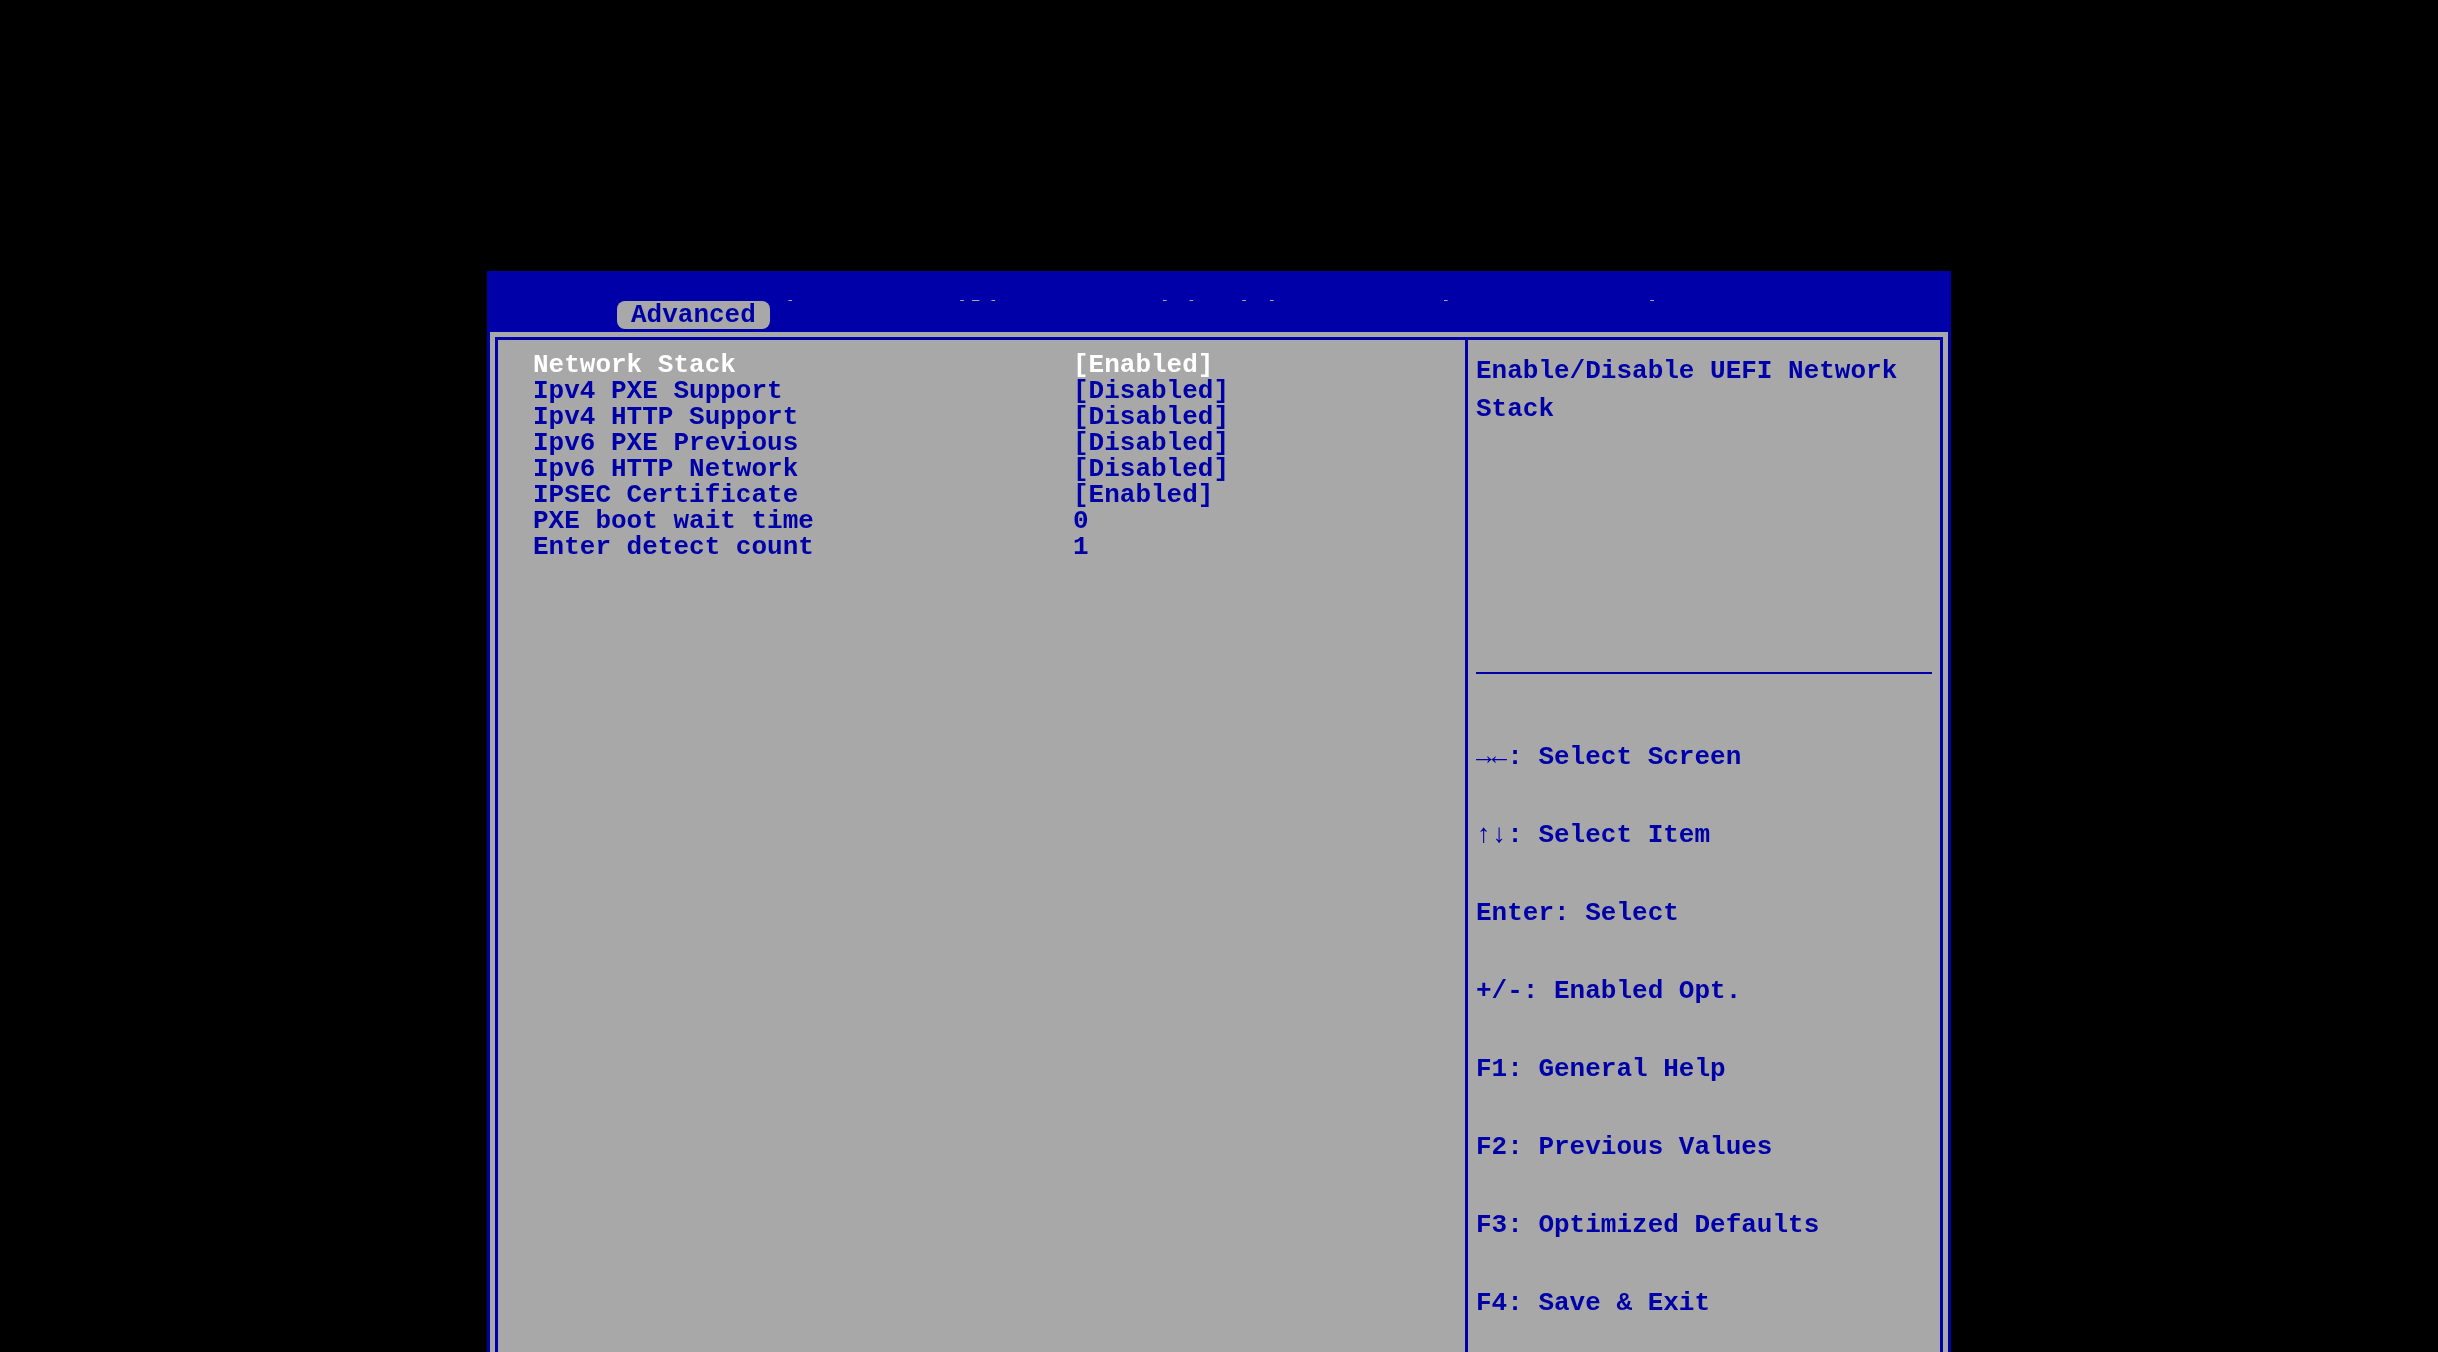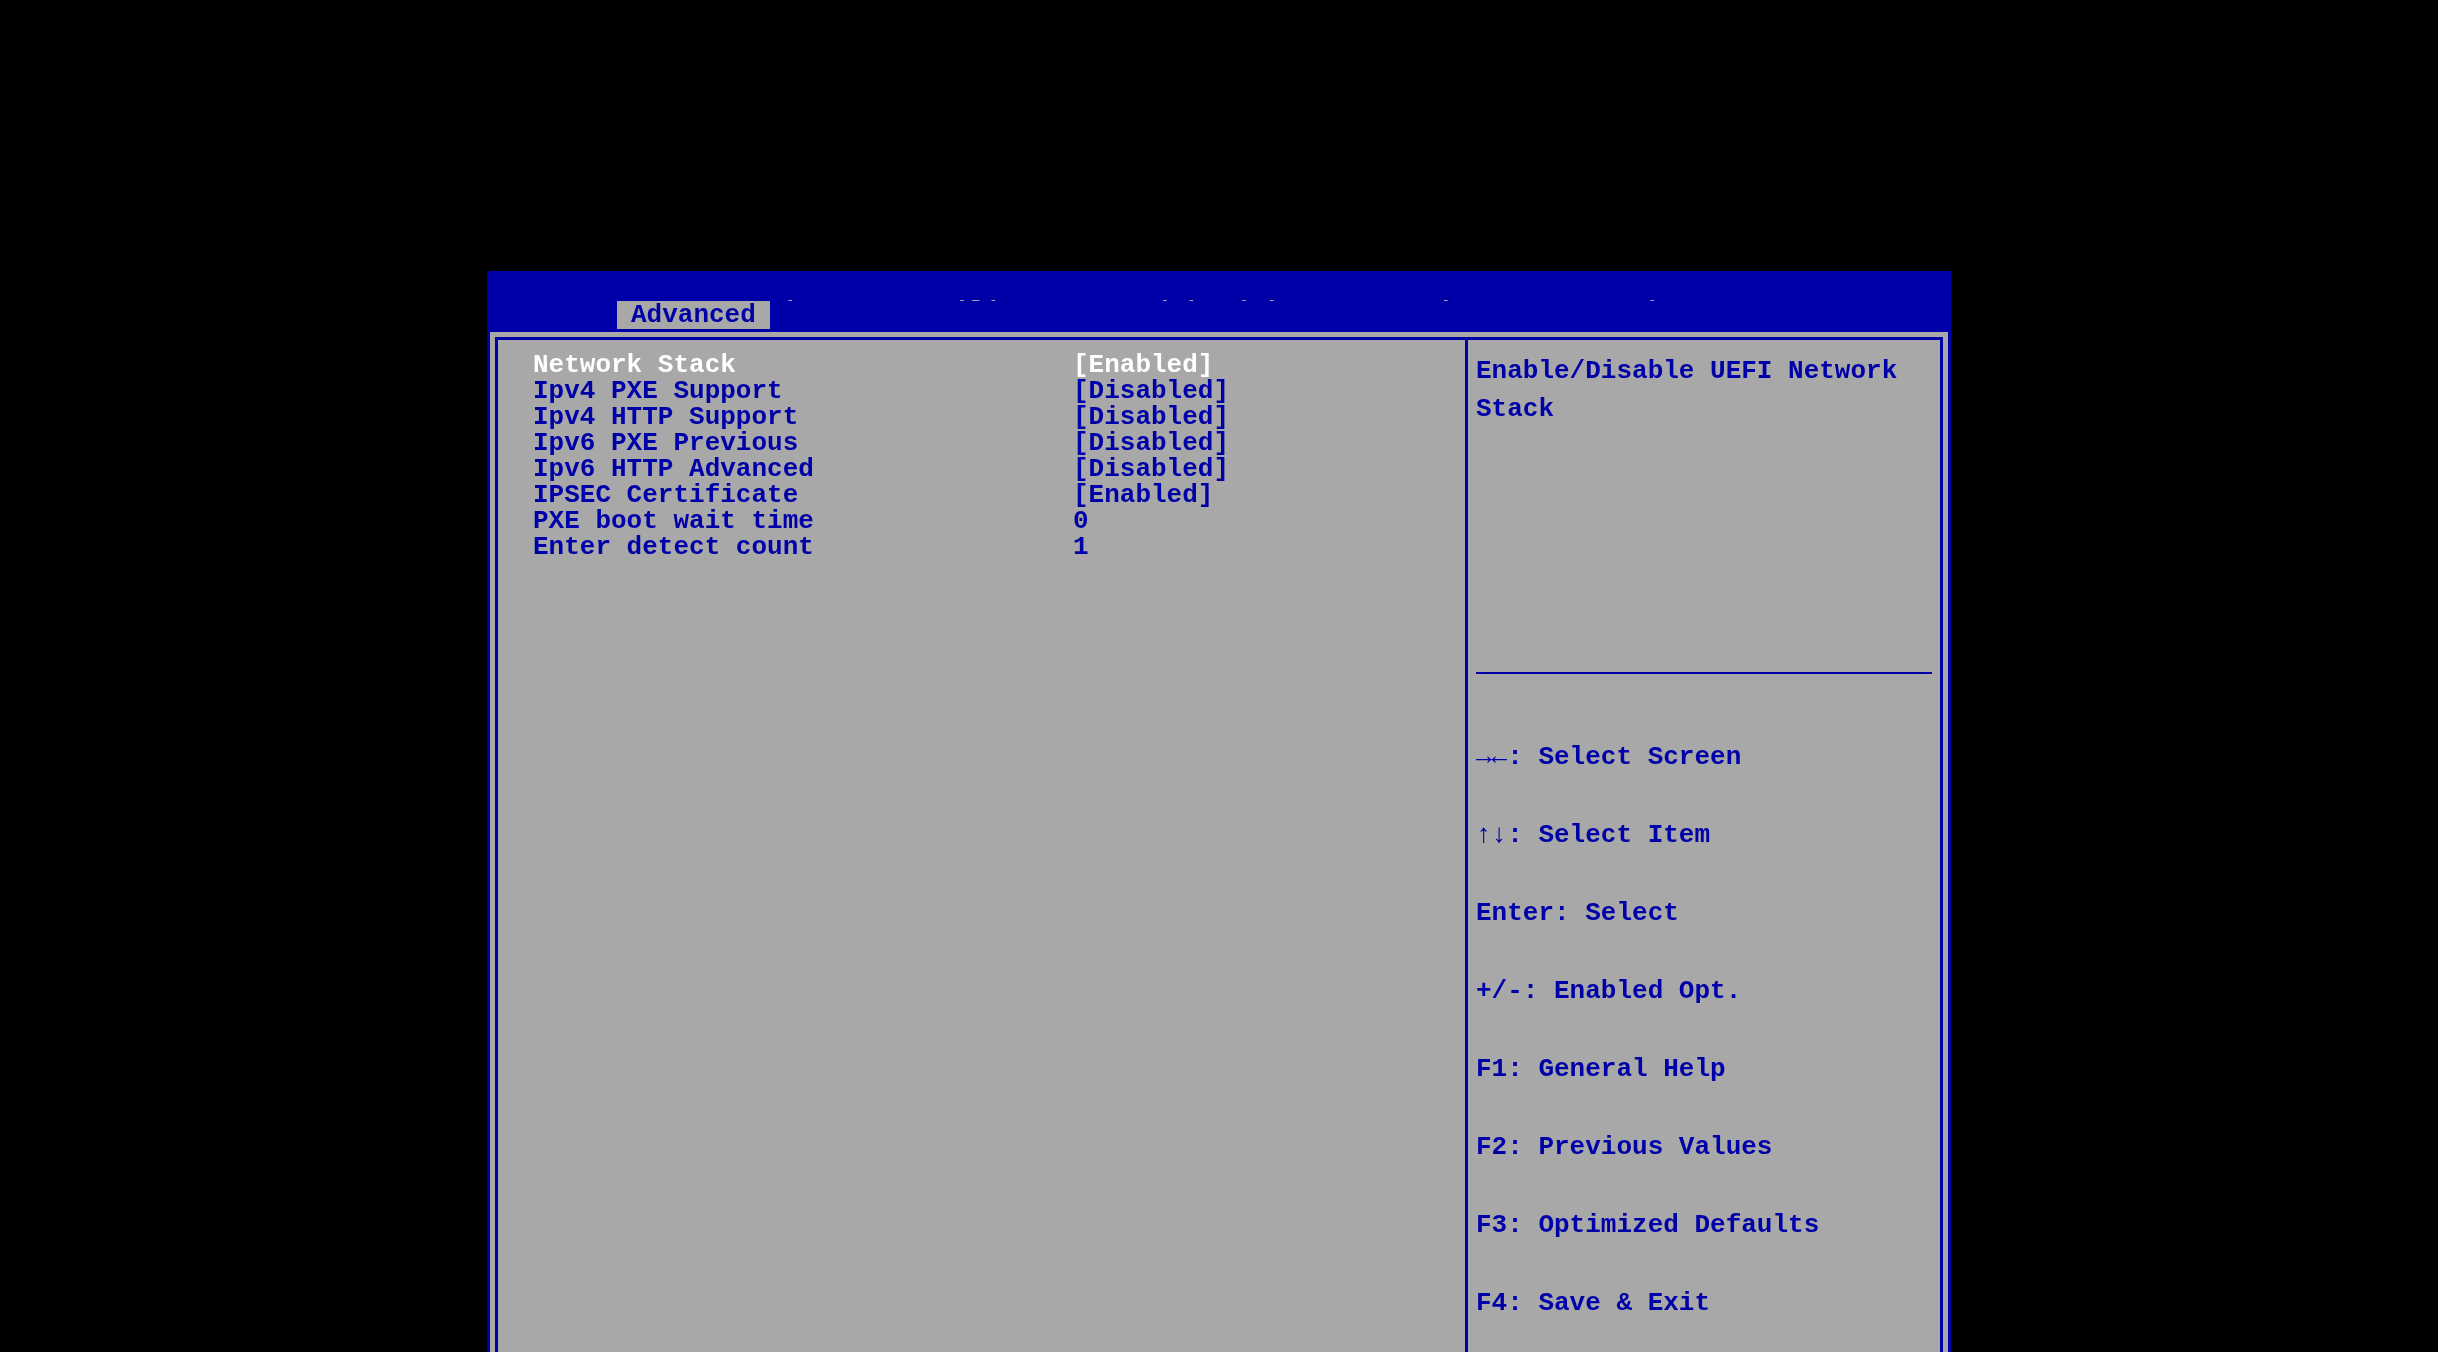--- a/index.html
+++ b/index.html
@@ -44,20 +44,21 @@
       display: flex;
       padding-left: 130px;
     }
     
     .tab {
       background: #a8a8a8;
       color: #0000a8;
       padding: 0px 14px;
       height: 28px;
       line-height: 28px;
+      border-radius: 8px;
     }
     
     .main-content {
       flex: 1;
       display: flex;
       border: 3px solid #0000a8;
       margin: 0;
       background: #a8a8a8;
     }
     
@@ -151,21 +152,21 @@
           <span class="option-label">Ipv4 HTTP Support</span>
           <span class="option-value">[Disabled]</span>
         </div>
 
         <div class="option-row">
           <span class="option-label">Ipv6 PXE Previous</span>
           <span class="option-value">[Disabled]</span>
         </div>
 
         <div class="option-row">
-          <span class="option-label">Ipv6 HTTP Advanced</span>
+          <span class="option-label">Ipv6 HTTP Network</span>
           <span class="option-value">[Disabled]</span>
         </div>
 
         <div class="option-row">
           <span class="option-label">IPSEC Certificate</span>
           <span class="option-value">[Enabled]</span>
         </div>
 
         <div class="option-row">
           <span class="option-label">PXE boot wait time</span>

